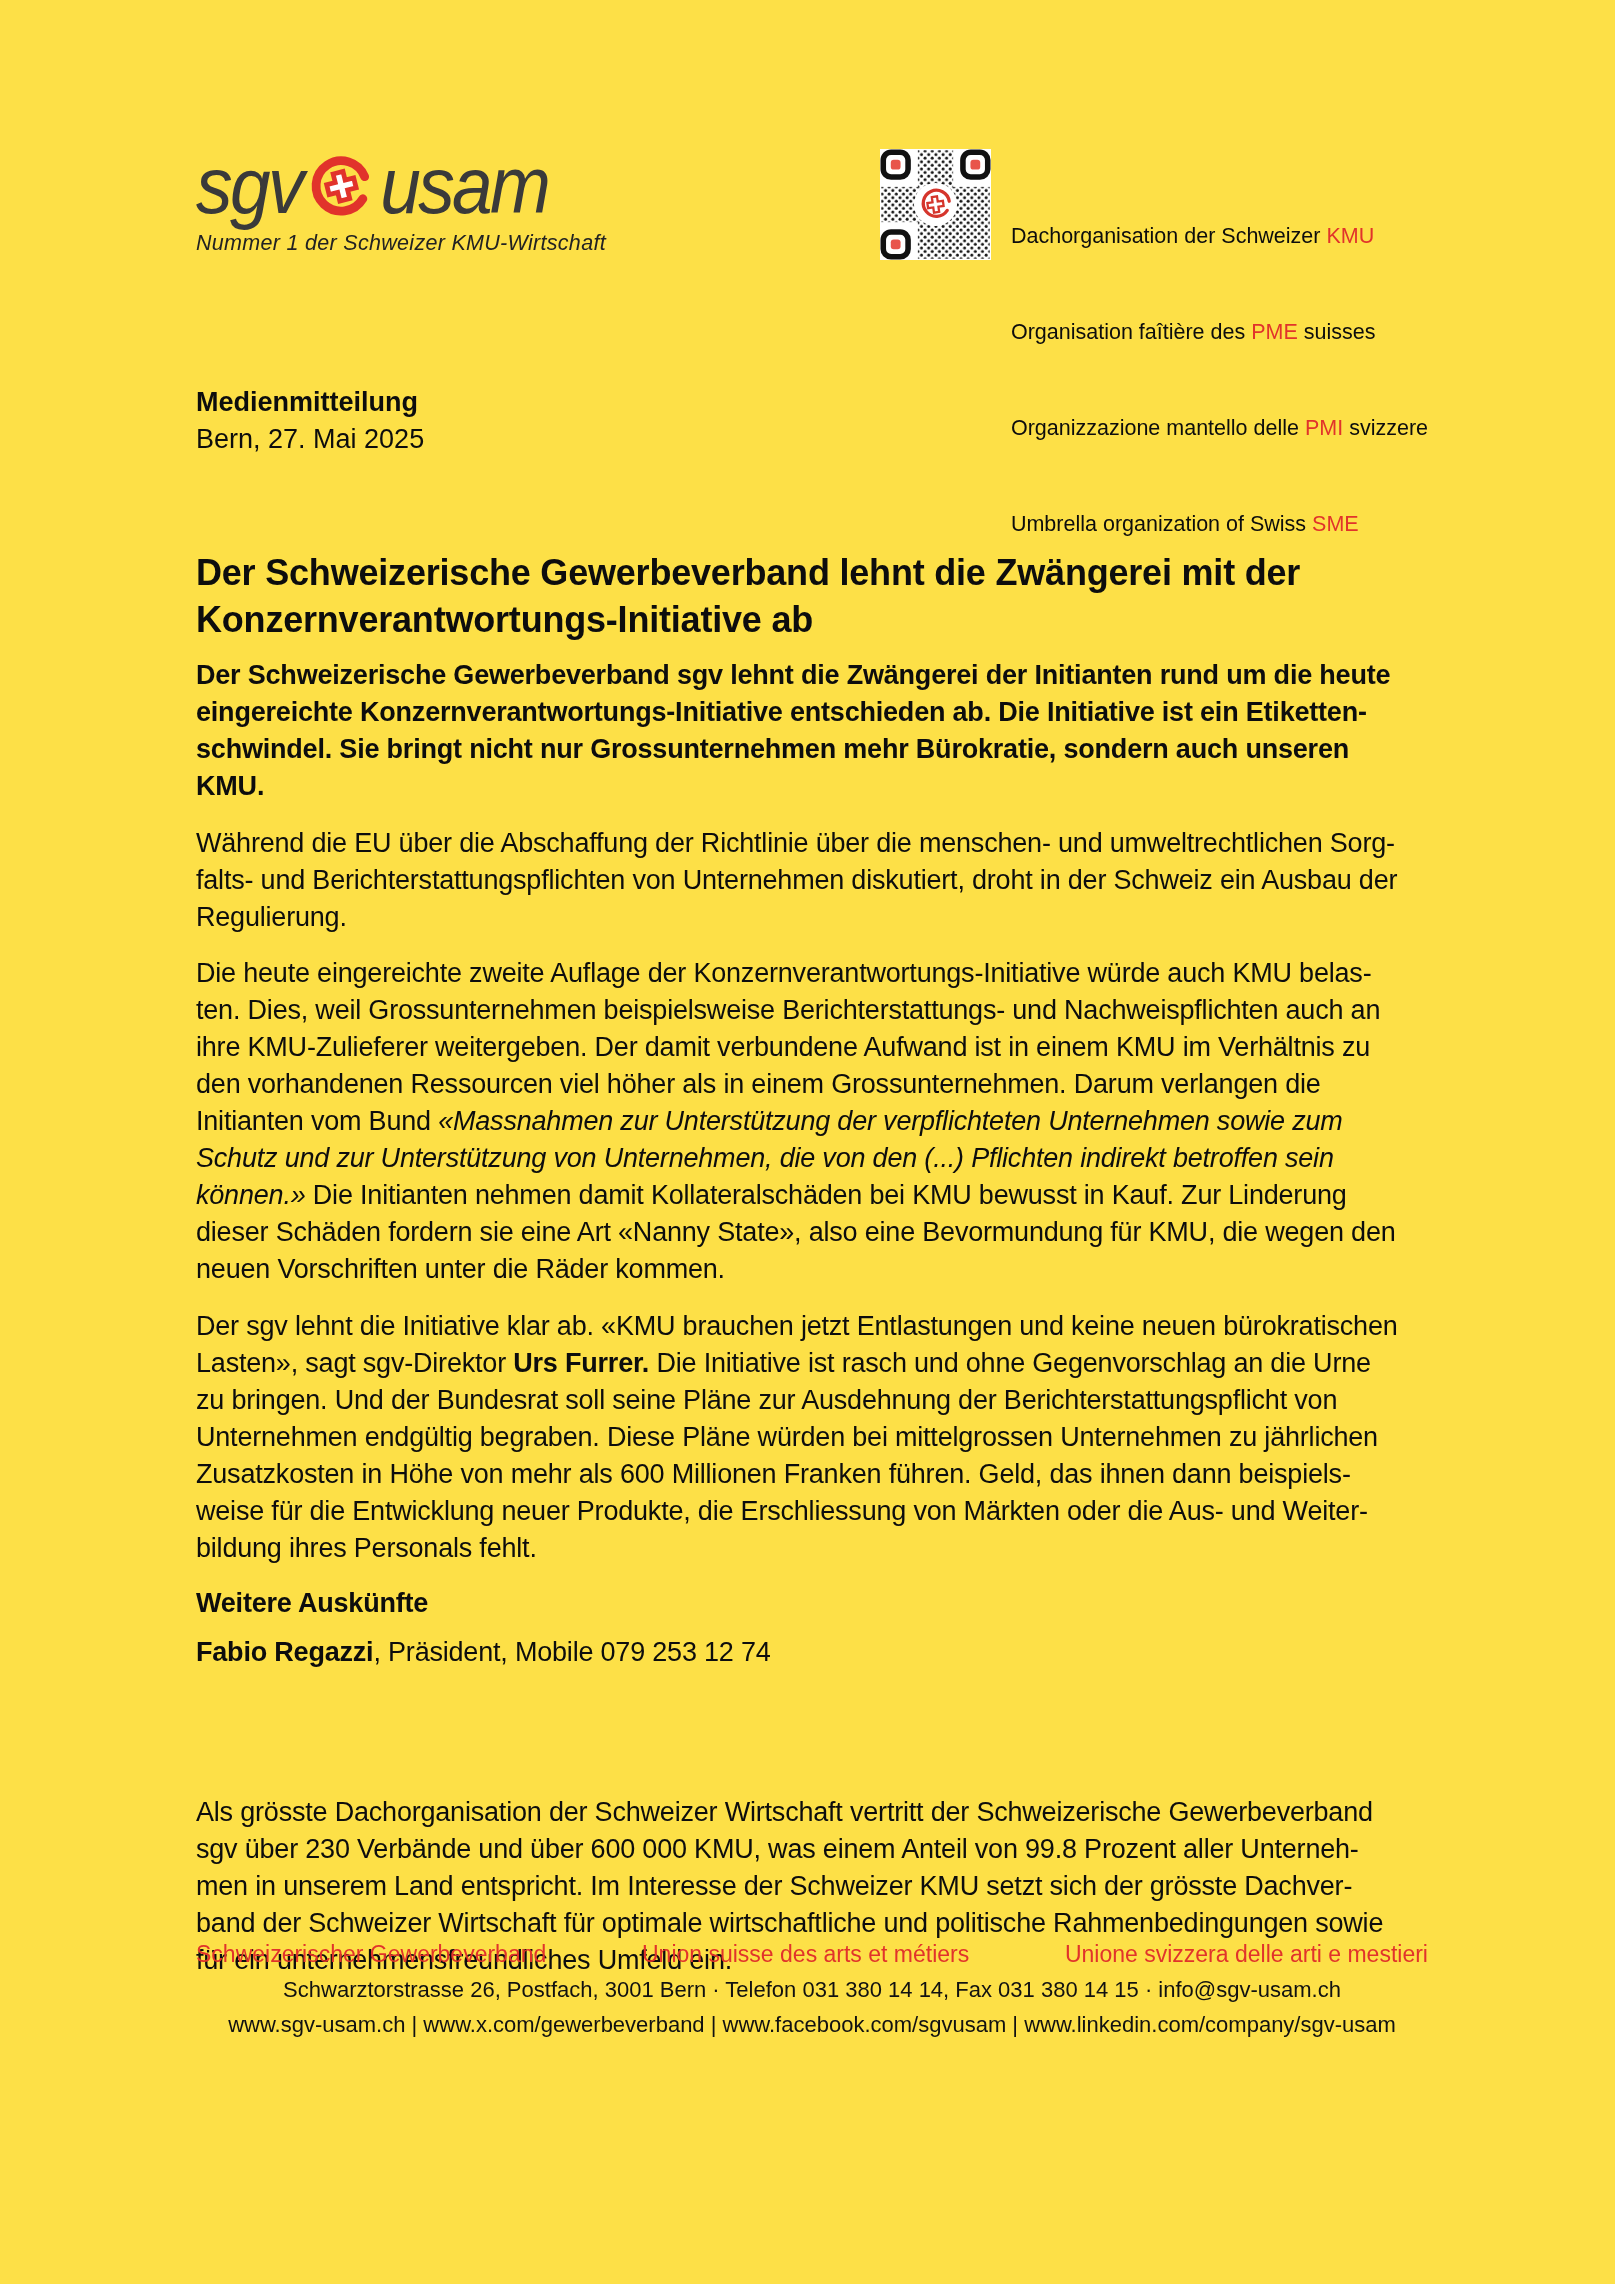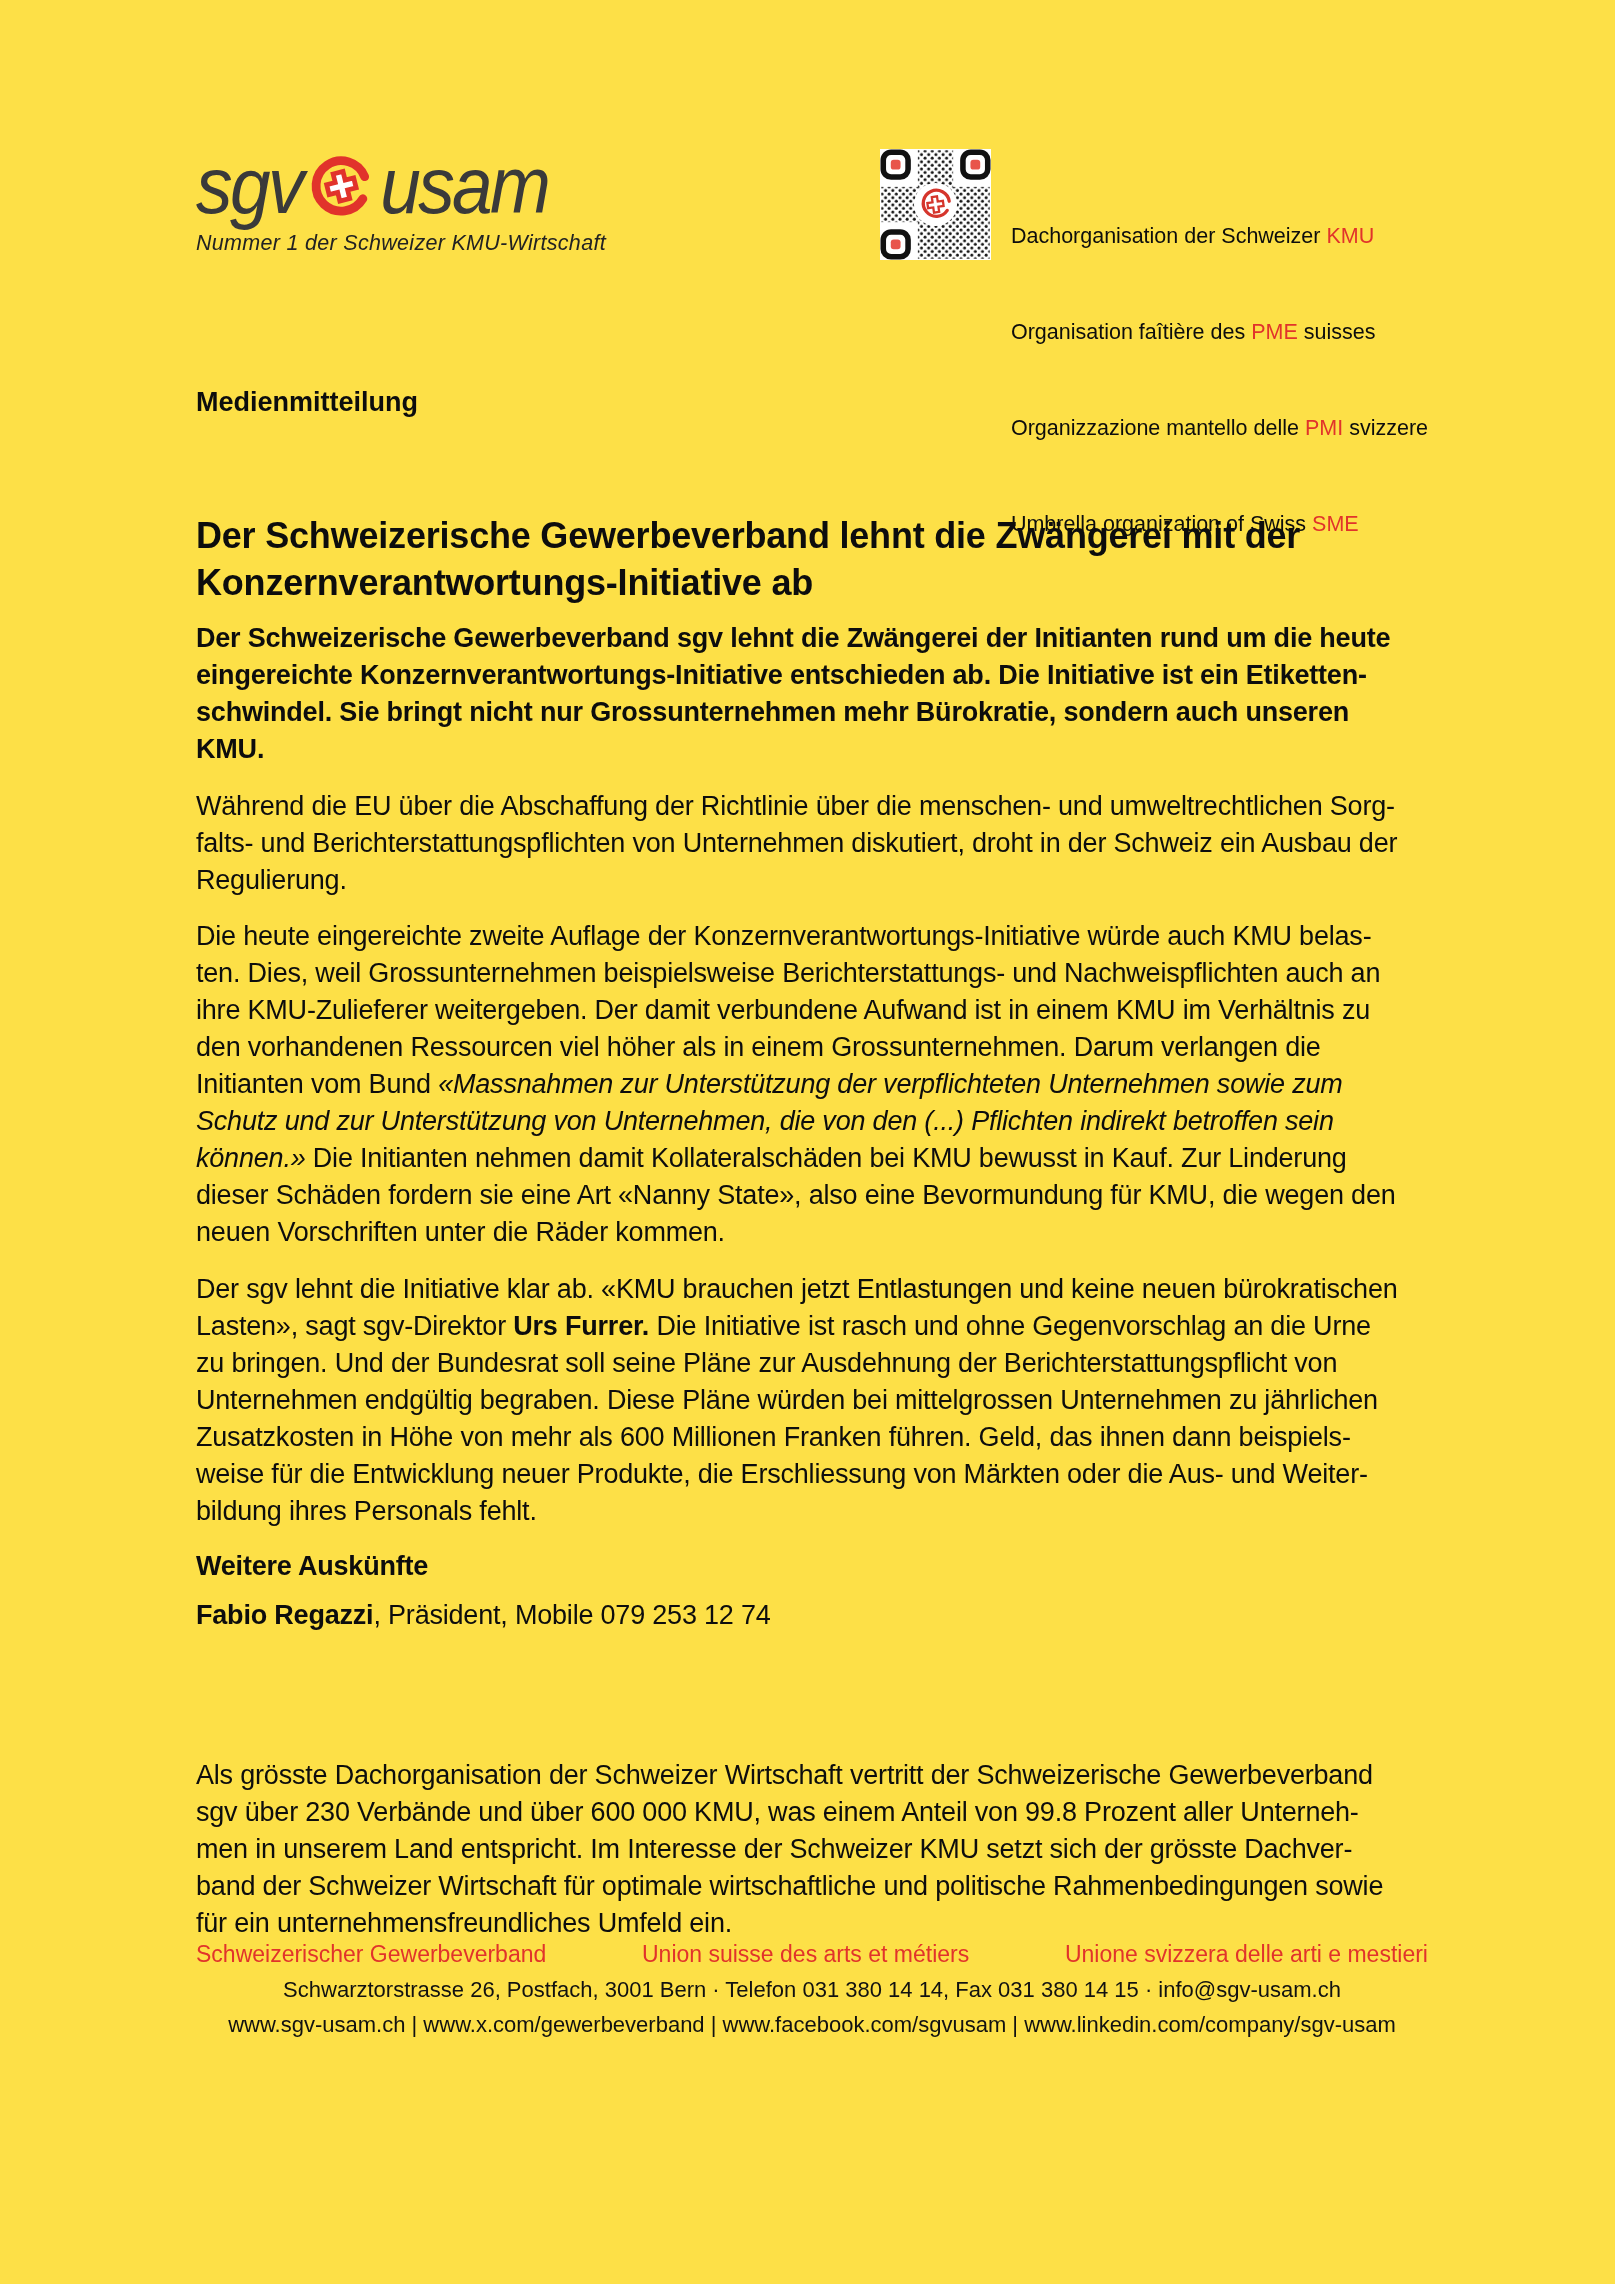--- a/index.html
+++ b/index.html
@@ -133,20 +133,21 @@
       <div class="org-lines">
         <div><span>Dachorganisation der Schweizer </span><span class="r">KMU</span></div>
         <div><span>Organisation faîtière des </span><span class="r">PME</span><span> suisses</span></div>
         <div><span>Organizzazione mantello delle </span><span class="r">PMI</span><span> svizzere</span></div>
         <div><span>Umbrella organization of Swiss </span><span class="r">SME</span></div>
       </div>
     </div>
   </header>
 
   <div class="doc-type">Medienmitteilung</div>
+  <div class="dateline">Bern, 27. Mai 2025</div>
 
   <h1 class="title">Der Schweizerische Gewerbeverband lehnt die Zwängerei mit der
 Konzernverantwortungs-Initiative ab</h1>
 
   <p class="lead">Der Schweizerische Gewerbeverband sgv lehnt die Zwängerei der Initianten rund um die heute
 eingereichte Konzernverantwortungs-Initiative entschieden ab. Die Initiative ist ein Etiketten-
 schwindel. Sie bringt nicht nur Grossunternehmen mehr Bürokratie, sondern auch unseren
 KMU.</p>
 
   <p class="body-p"><span>Während die EU über die Abschaffung der Richtlinie über die menschen- und umweltrechtlichen Sorg-

